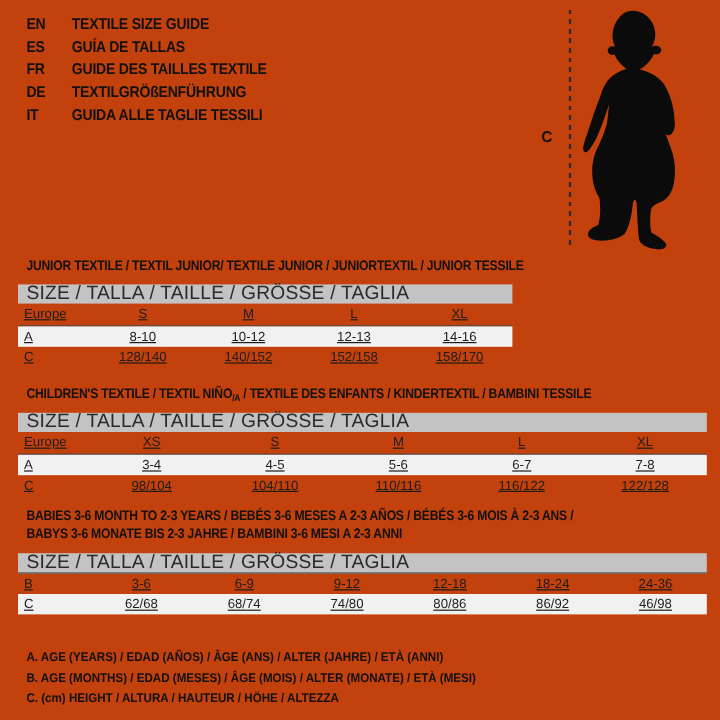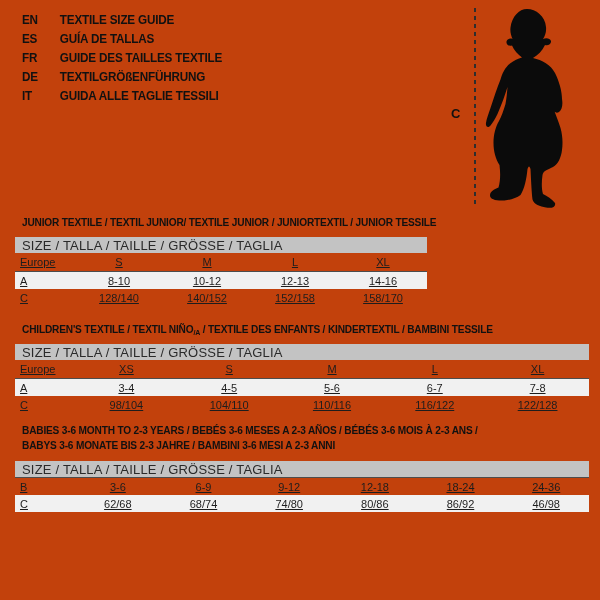--- a/index.html
+++ b/index.html
@@ -41,21 +41,21 @@
   .sec-title .subsc{font-size:8px;vertical-align:-2px;}
 
   
   .stable{position:absolute;left:15px;font-size:11px;color:#1d1d1d;}
   .stable.t1{top:237px;width:412px;}
   .stable.t2{top:344px;width:574px;}
   .stable.t3{top:461px;width:574px;}
   .bar{
     height:16px;background:#c3c3c3;color:#2a2a2a;
     display:flex;align-items:center;padding-left:7px;
-    font-size:13px;letter-spacing:0.2px;white-space:nowrap;
+    font-size:16px;letter-spacing:0.2px;white-space:nowrap;
   }
   .trow{display:flex;height:17px;align-items:center;text-decoration:underline;}
   .trow.head{height:18px;border-bottom:1px solid #4d4d4d;}
   .trow.shade{background:#f1f1f1;}
   .lbl{flex:0 0 60px;width:60px;padding-left:5px;box-sizing:border-box;}
   .cell{flex:1;text-align:center;}
 
   
   .footnotes{position:absolute;left:22px;top:540px;}
   .fnote{
@@ -200,14 +200,19 @@
       <span class="lbl">C</span>
       <span class="cell">62/68</span>
       <span class="cell">68/74</span>
       <span class="cell">74/80</span>
       <span class="cell">80/86</span>
       <span class="cell">86/92</span>
       <span class="cell">46/98</span>
     </div>
   </div>
 
+  <div class="footnotes">
+    <div class="fnote">A. AGE (YEARS) / EDAD (AÑOS) / ÂGE (ANS) / ALTER (JAHRE) / ETÀ (ANNI)</div>
+    <div class="fnote">B. AGE (MONTHS) / EDAD (MESES) / ÂGE (MOIS) / ALTER (MONATE) / ETÀ (MESI)</div>
+    <div class="fnote">C. (cm) HEIGHT / ALTURA / HAUTEUR / HÖHE / ALTEZZA</div>
+  </div>
 
 </div>
 
 </body></html>

